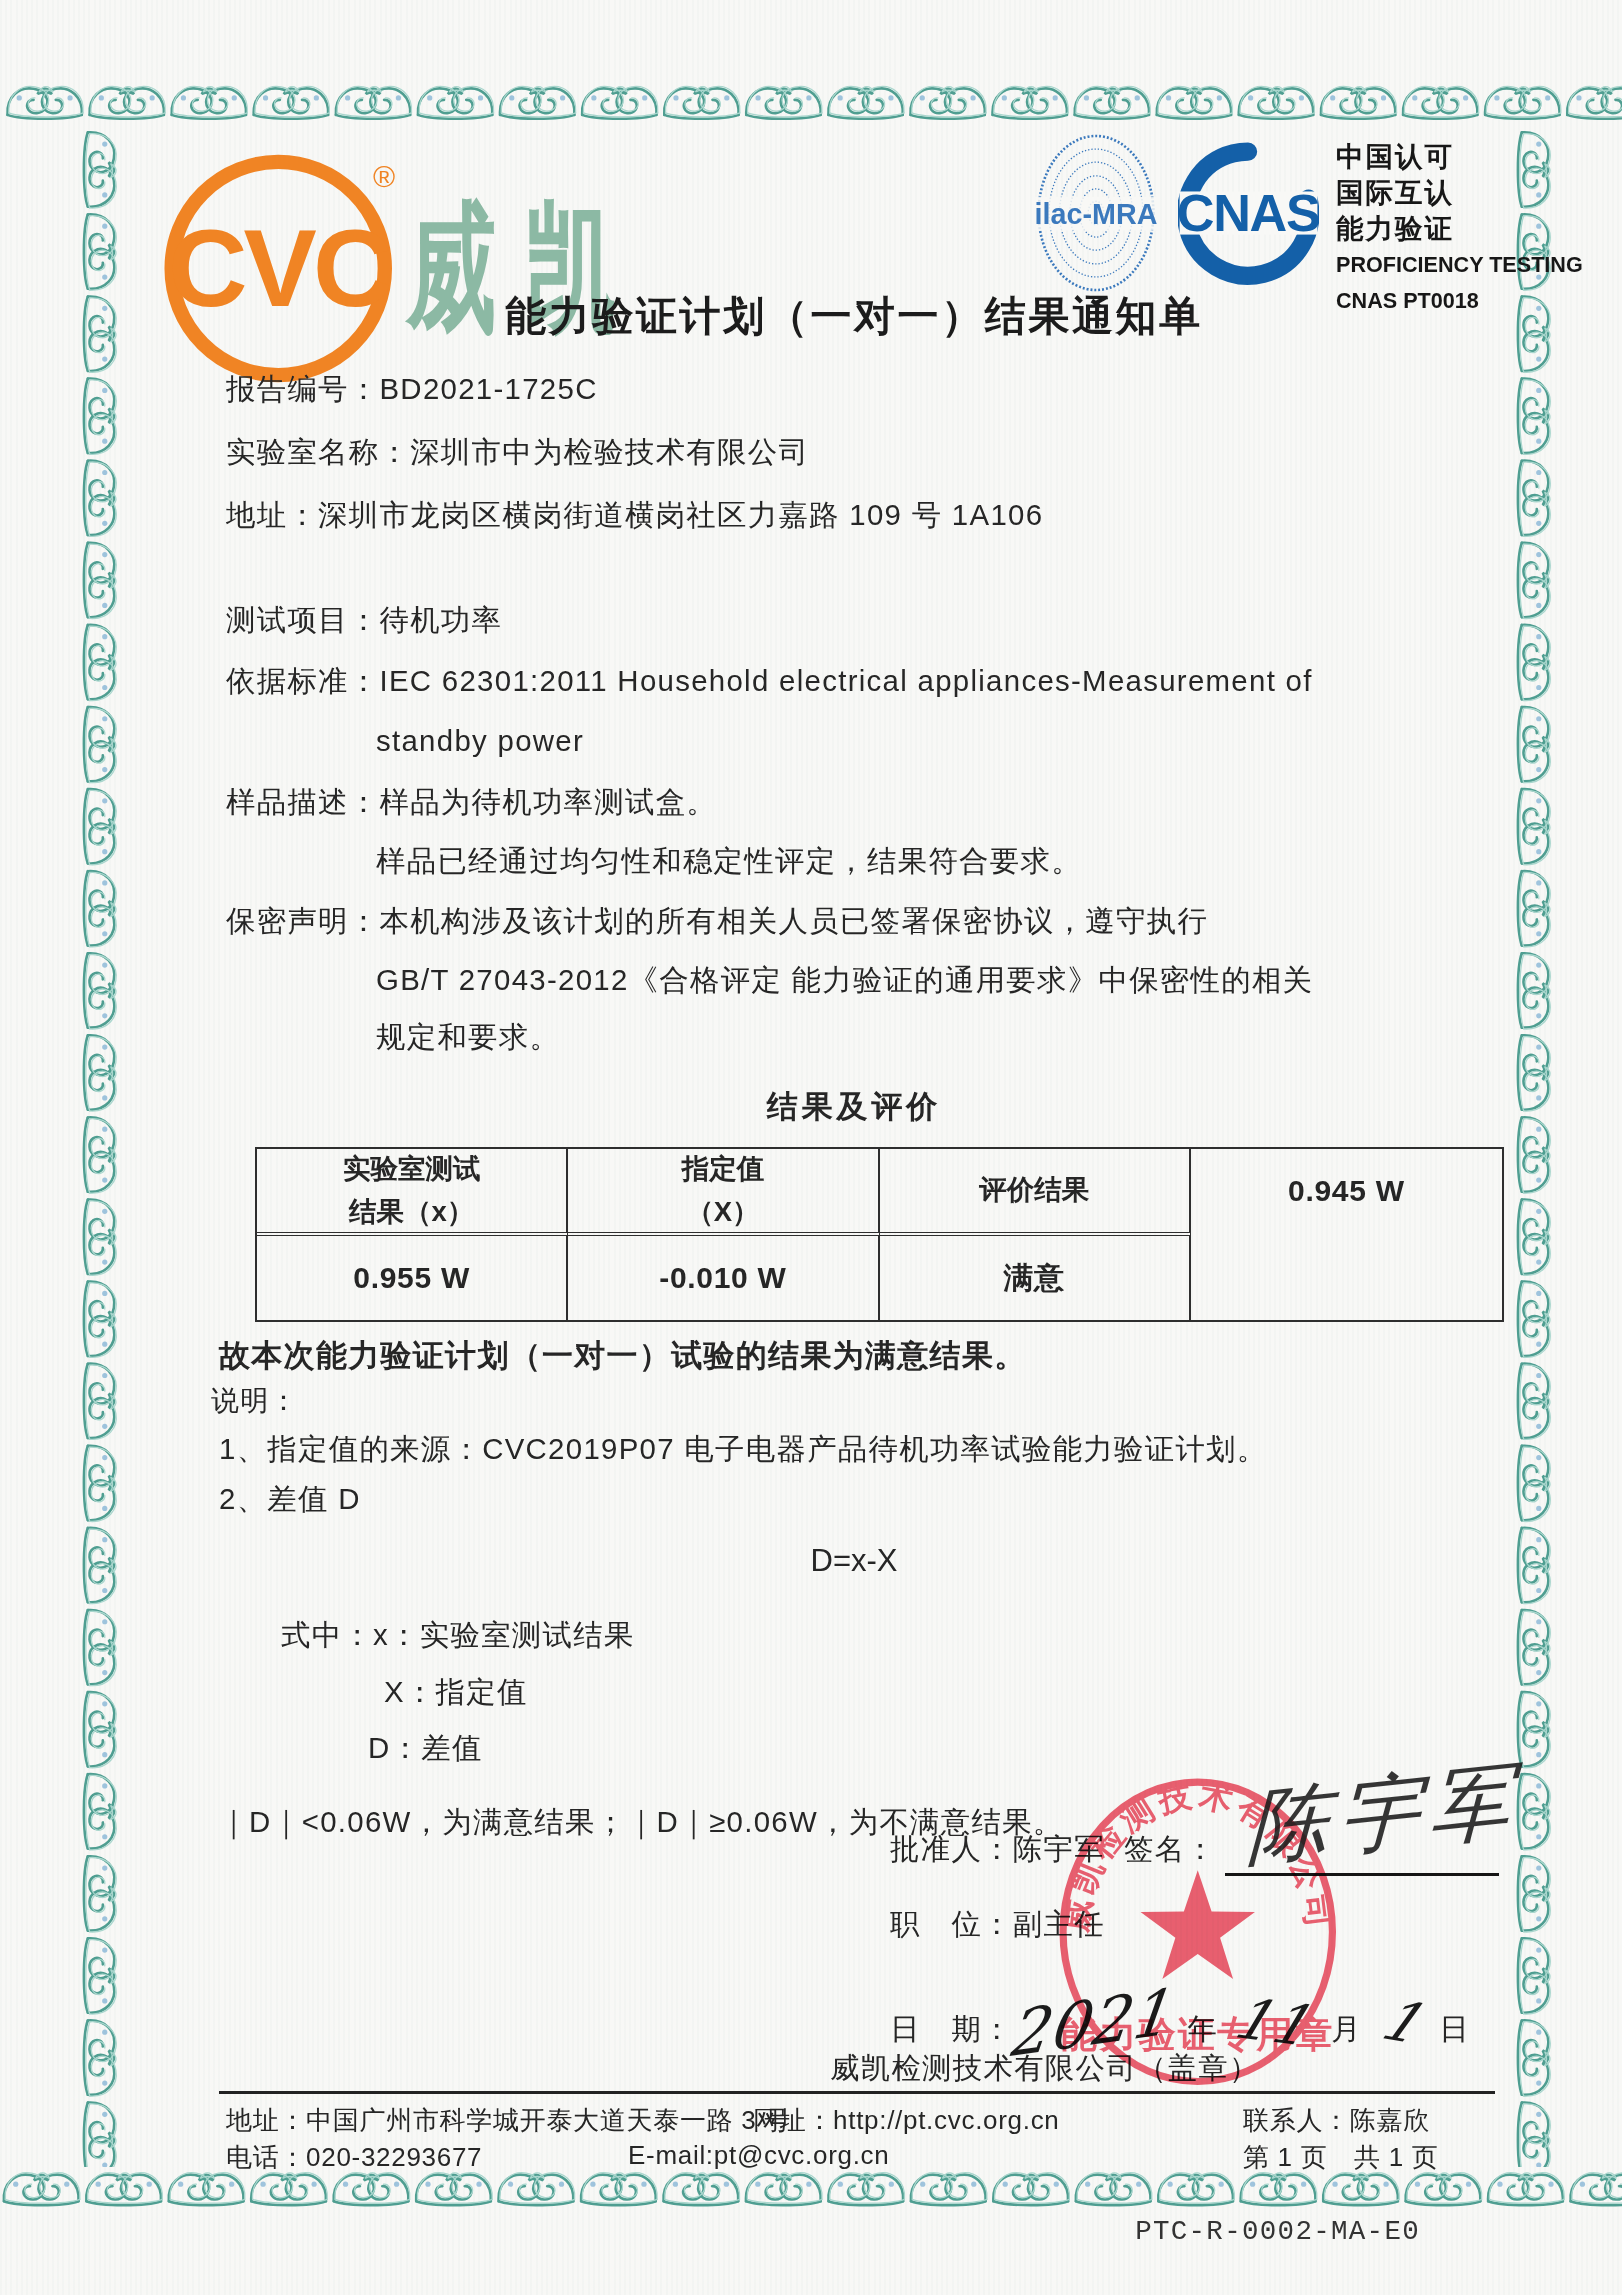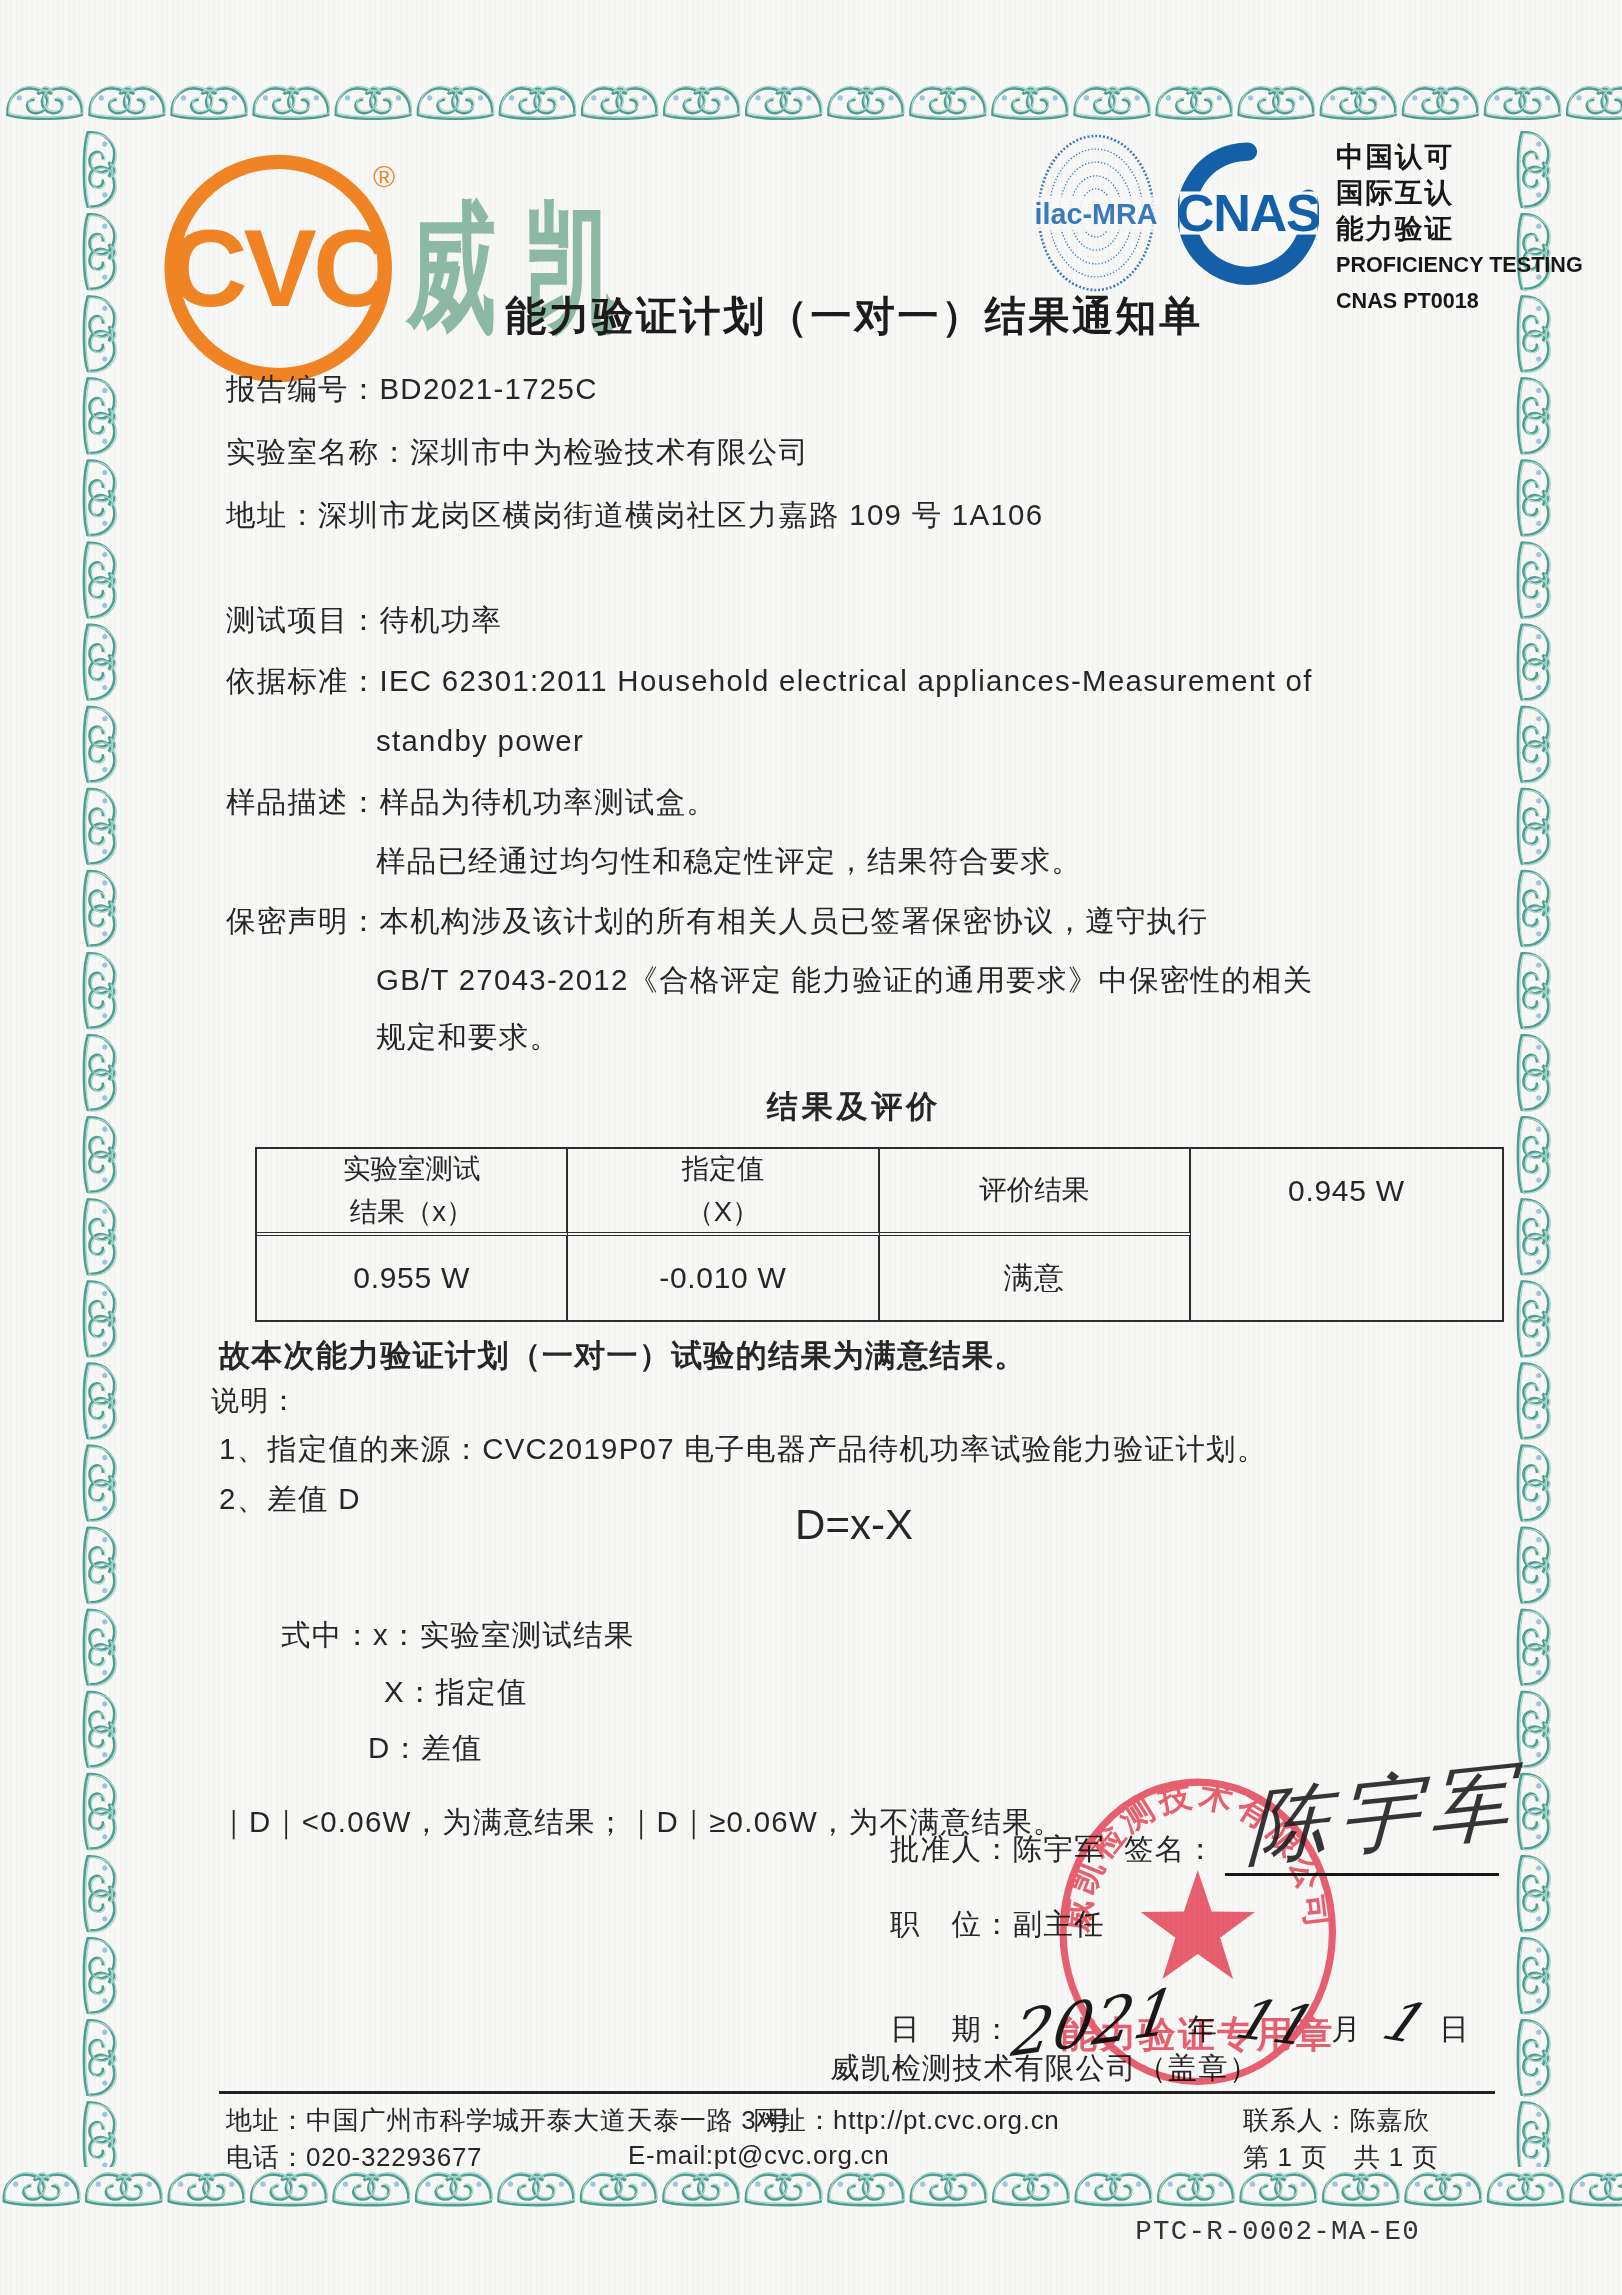--- a/index.html
+++ b/index.html
@@ -26,21 +26,21 @@
   .brand-cn{position:absolute;left:406px;top:175px;font-size:141px;font-weight:700;color:#8cb9a4;
     letter-spacing:46px;transform:scaleX(.64);transform-origin:left top;white-space:nowrap;}
   .accred{position:absolute;left:1336px;top:139px;line-height:36px;font-weight:700;color:#171717;}
   .accred .cnl{font-size:27.5px;letter-spacing:2px;}
   .accred .enl{font-size:21.6px;letter-spacing:0;}
   
   #doc-title{position:absolute;left:216px;width:1276px;top:289px;text-align:center;
     font-size:41px;font-weight:700;letter-spacing:2.6px;color:#1c1c1c;}
   
   #rtable{position:absolute;left:255px;top:1147px;width:1245px;border:2.6px solid #2e2e2e;
-    display:grid;grid-template-columns:repeat(4,1fr);}
+    display:grid;grid-template-columns:repeat(4,1fr);font-weight:bold;}
   #rtable .cell{display:flex;align-items:center;justify-content:center;text-align:center;
     white-space:pre-line;border-right:2px solid #2e2e2e;}
   #rtable .cell:nth-child(4n){border-right:none;}
   #rtable .hcell{height:83px;font-size:27.5px;line-height:1.55;border-bottom:4.6px double #2e2e2e;}
   #rtable .dcell{height:84px;font-size:30px;letter-spacing:0.7px;}
   
   .hand{font-family:"DejaVu Serif","Liberation Serif",serif;font-style:italic;color:#1b1b1b;display:inline-block;}
   #sign-underline{position:absolute;left:1225px;top:1873px;width:274px;height:2.6px;background:#151515;}
   #signature{position:absolute;left:1247px;top:1760px;font-size:82px;letter-spacing:9.2px;
     transform:rotate(-6deg) skewX(-8deg);opacity:.88;z-index:6;}
@@ -334,21 +334,21 @@
     <div class="cell dcell">0.945 W</div>
     <div class="cell dcell">0.955 W</div>
     <div class="cell dcell">-0.010 W</div>
     <div class="cell dcell">满意</div>
   </div>
 
   <div class="line bold" style="left:219px;top:1335px;font-size:31px">故本次能力验证计划（一对一）试验的结果为满意结果。</div>
   <div class="line" style="left:211px;top:1382px;font-size:28px">说明：</div>
   <div class="line" style="left:219px;top:1430px">1、指定值的来源：CVC2019P07 电子电器产品待机功率试验能力验证计划。</div>
   <div class="line" style="left:219px;top:1480px">2、差值 D</div>
-  <div class="center-band" style="top:1501px;font-size:42px">D=x-X</div>
+  <div class="center-band" style="top:1543px;font-size:31px">D=x-X</div>
   <div class="line" style="left:281px;top:1616px">式中：x：实验室测试结果</div>
   <div class="line" style="left:384px;top:1673px">X：指定值</div>
   <div class="line" style="left:368px;top:1729px">D：差值</div>
   <div class="line" style="left:219px;top:1803px">｜D｜&lt;0.06W，为满意结果；｜D｜≥0.06W，为不满意结果。</div>
 
   <div class="line" style="left:890px;top:1830px">批准人：陈宇军</div>
   <div class="line" style="left:1124px;top:1830px">签名：</div>
   <div id="sign-underline"></div>
   <div class="line" style="left:890px;top:1905px">职　位：副主任</div>
 

